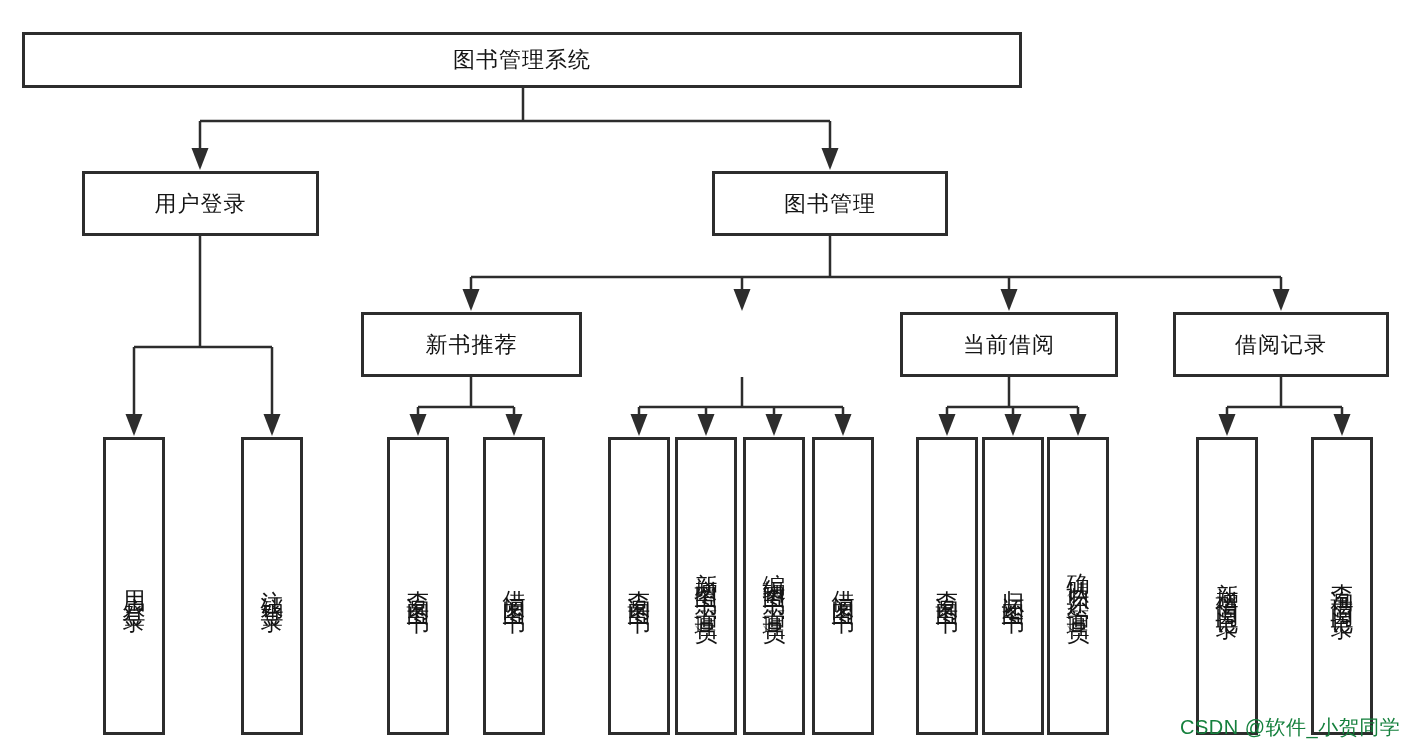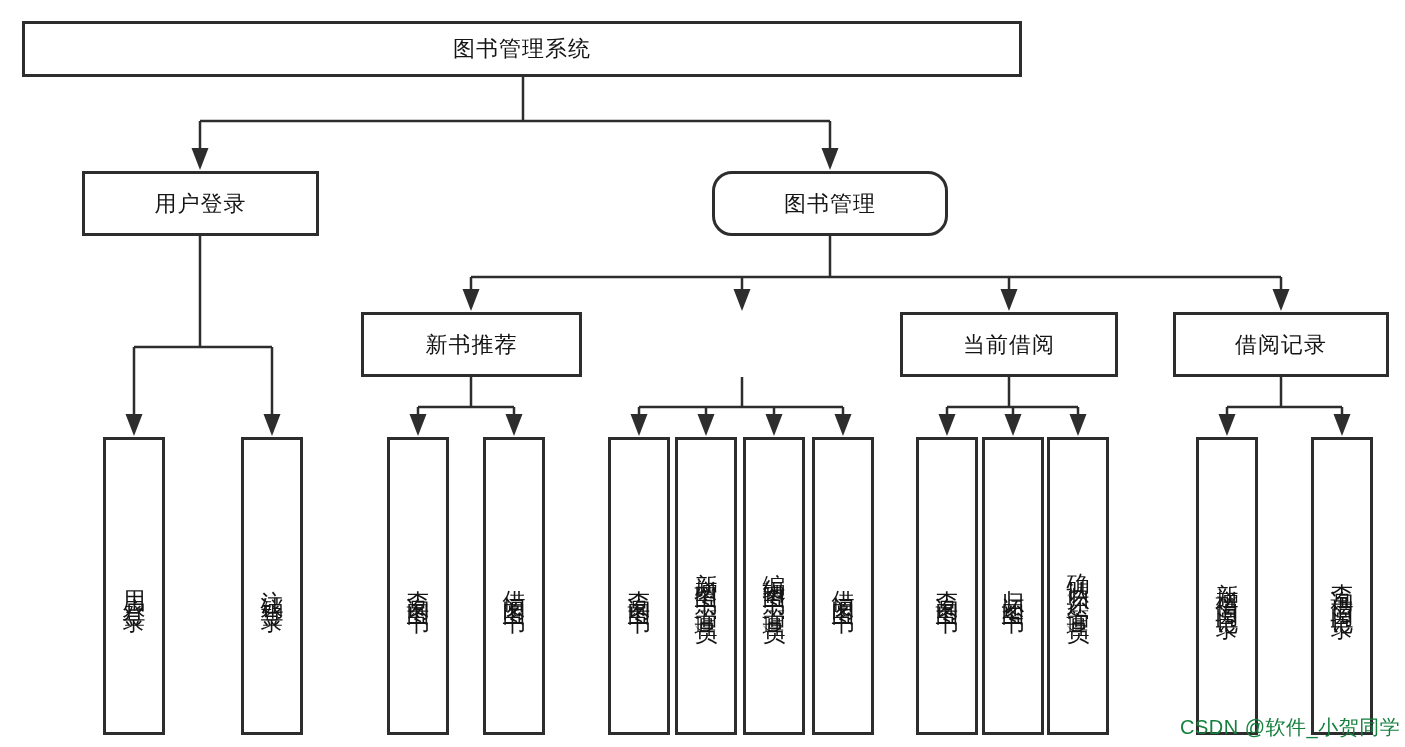--- a/index.html
+++ b/index.html
@@ -29,23 +29,23 @@
     box-sizing: border-box;
     background: #ffffff;
     border: 3px solid #2d2d2d;
     display: flex;
     align-items: center;
     justify-content: center;
     font-size: 22px;
     letter-spacing: 1px;
     white-space: nowrap;
   }
-  .root-box   { left: 22px;  top: 21px;  width: 1000px; height: 56px; }
+  .root-box   { left: 22px;  top: 32px;  width: 1000px; height: 56px; }
   .l2a        { left: 82px;  top: 171px; width: 237px;  height: 65px; }
-  .l2b        { left: 712px; top: 171px; width: 236px;  height: 65px; border-radius: 20px; }
+  .l2b        { left: 712px; top: 171px; width: 236px;  height: 65px; }
   .l3         { top: 312px;  height: 65px; }
   .l3a        { left: 361px;  width: 221px; }
   .l3b        { left: 633px;  width: 218px; }
   .l3c        { left: 900px;  width: 218px; }
   .l3d        { left: 1173px; width: 216px; }
   .leaf {
     top: 437px;
     height: 298px;
     width: 62px;
     writing-mode: vertical-rl;

